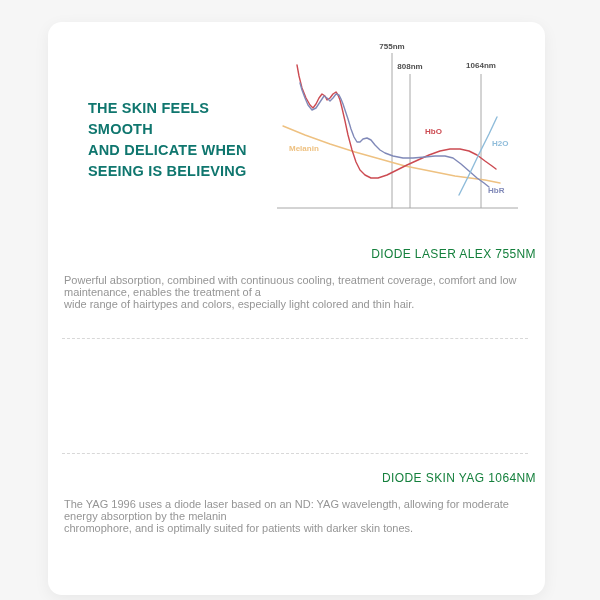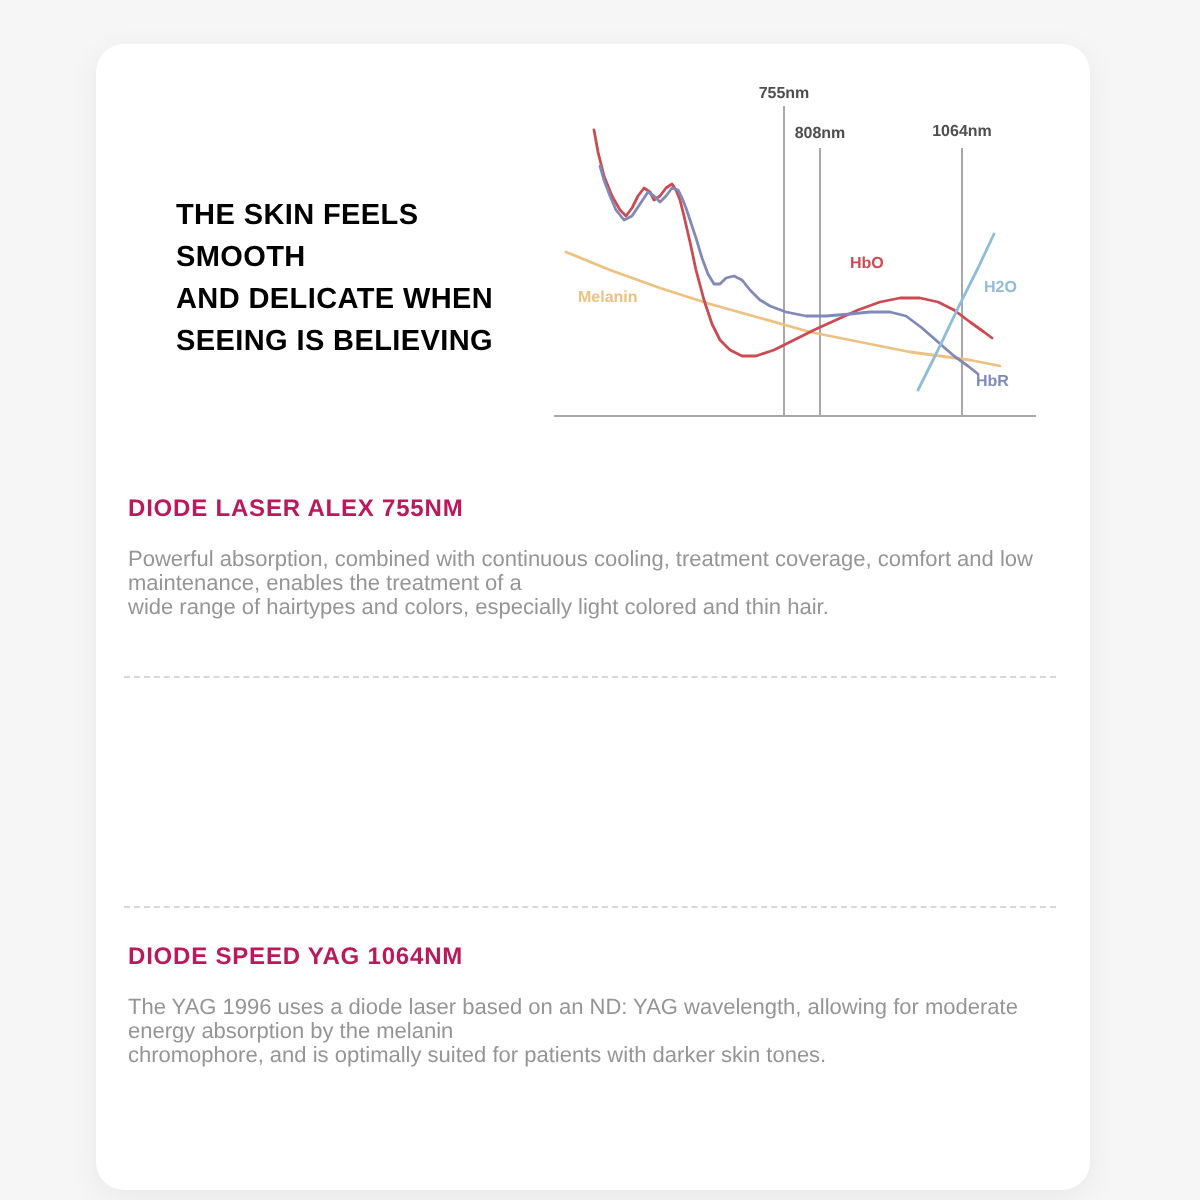--- a/index.html
+++ b/index.html
@@ -10,30 +10,30 @@
   }
   .card{
     position:absolute;left:48px;top:22px;width:497px;height:573px;
     background:#ffffff;border-radius:14px;
     box-shadow:0 4px 16px rgba(0,0,0,0.06);
     overflow:hidden;
   }
   .hero-heading{
     position:absolute;left:40px;top:76px;width:190px;
     font-size:14.5px;font-weight:bold;line-height:21px;
-    letter-spacing:.2px;color:#000000;white-space:pre-line;
+    letter-spacing:.2px;color:#0f766e;white-space:pre-line;
   }
   .chart{
     position:absolute;left:227px;top:16px;width:272px;height:176px;
   }
   .chart text{font-family:"Liberation Sans",sans-serif}
   .section{position:absolute;left:16px;width:472px}
   .section h3{
-    margin:0;font-size:12px;font-weight:bold;
-    color:#be185d;letter-spacing:.4px;
+    margin:0;font-size:12px;font-weight:normal;
+    color:#15803d;letter-spacing:.4px;text-align:right;
   }
   .section p{
     margin:13px 0 0;font-size:11px;color:#959595;
     line-height:12px;white-space:pre;
   }
   .divider{
     position:absolute;left:14px;width:466px;height:0;
     border-top:1px dashed #d8d8d8;
   }
   .s1{top:225px}.d1{top:316px}.s2{top:335px}.d2{top:431px}.s3{top:449px}
@@ -71,19 +71,19 @@
 maintenance, enables the treatment of a
 wide range of hairtypes and colors, especially light colored and thin hair.</p>
   </div>
 
   <div class="divider d1"></div>
 
 
   <div class="divider d2"></div>
 
   <div class="section s3">
-    <h3>DIODE SPEED YAG 1064NM</h3>
+    <h3>DIODE SKIN YAG 1064NM</h3>
     <p>The YAG 1996 uses a diode laser based on an ND: YAG wavelength, allowing for moderate
 energy absorption by the melanin
 chromophore, and is optimally suited for patients with darker skin tones.</p>
   </div>
 
 </div>
 
 </body></html>

